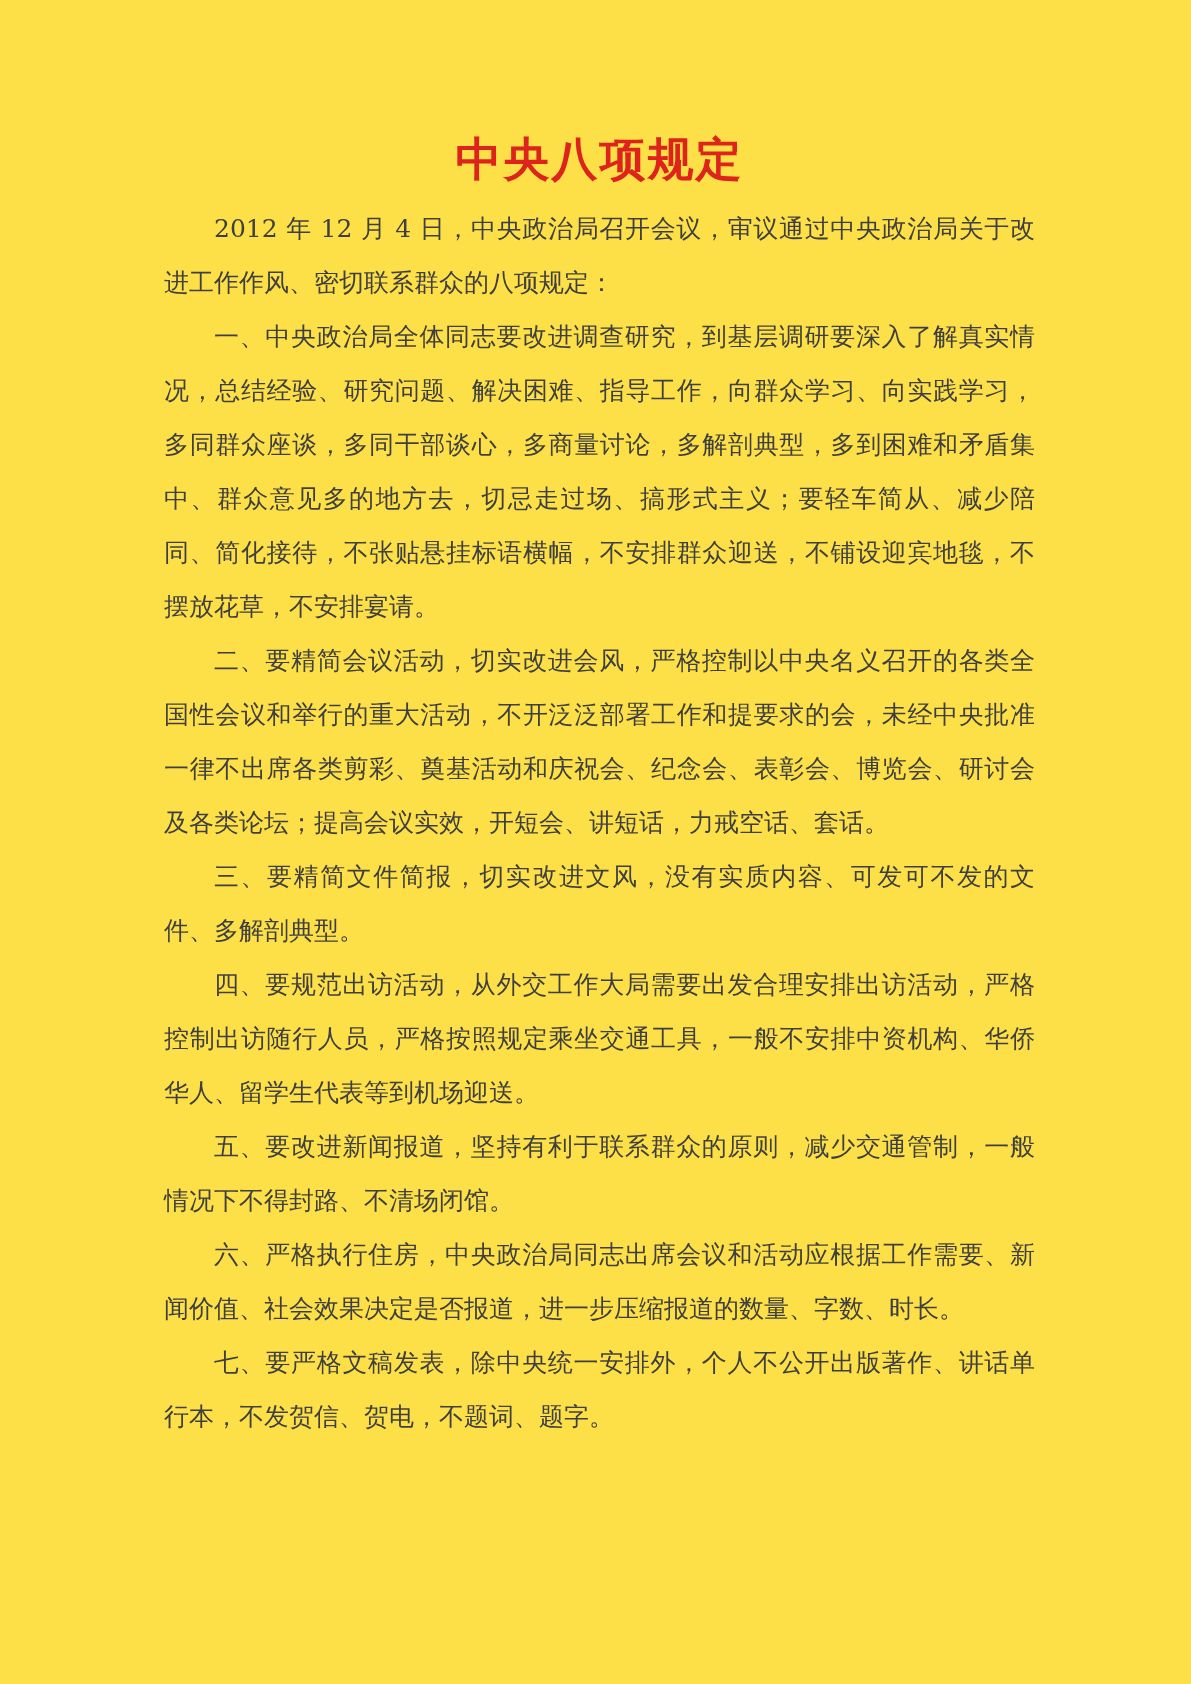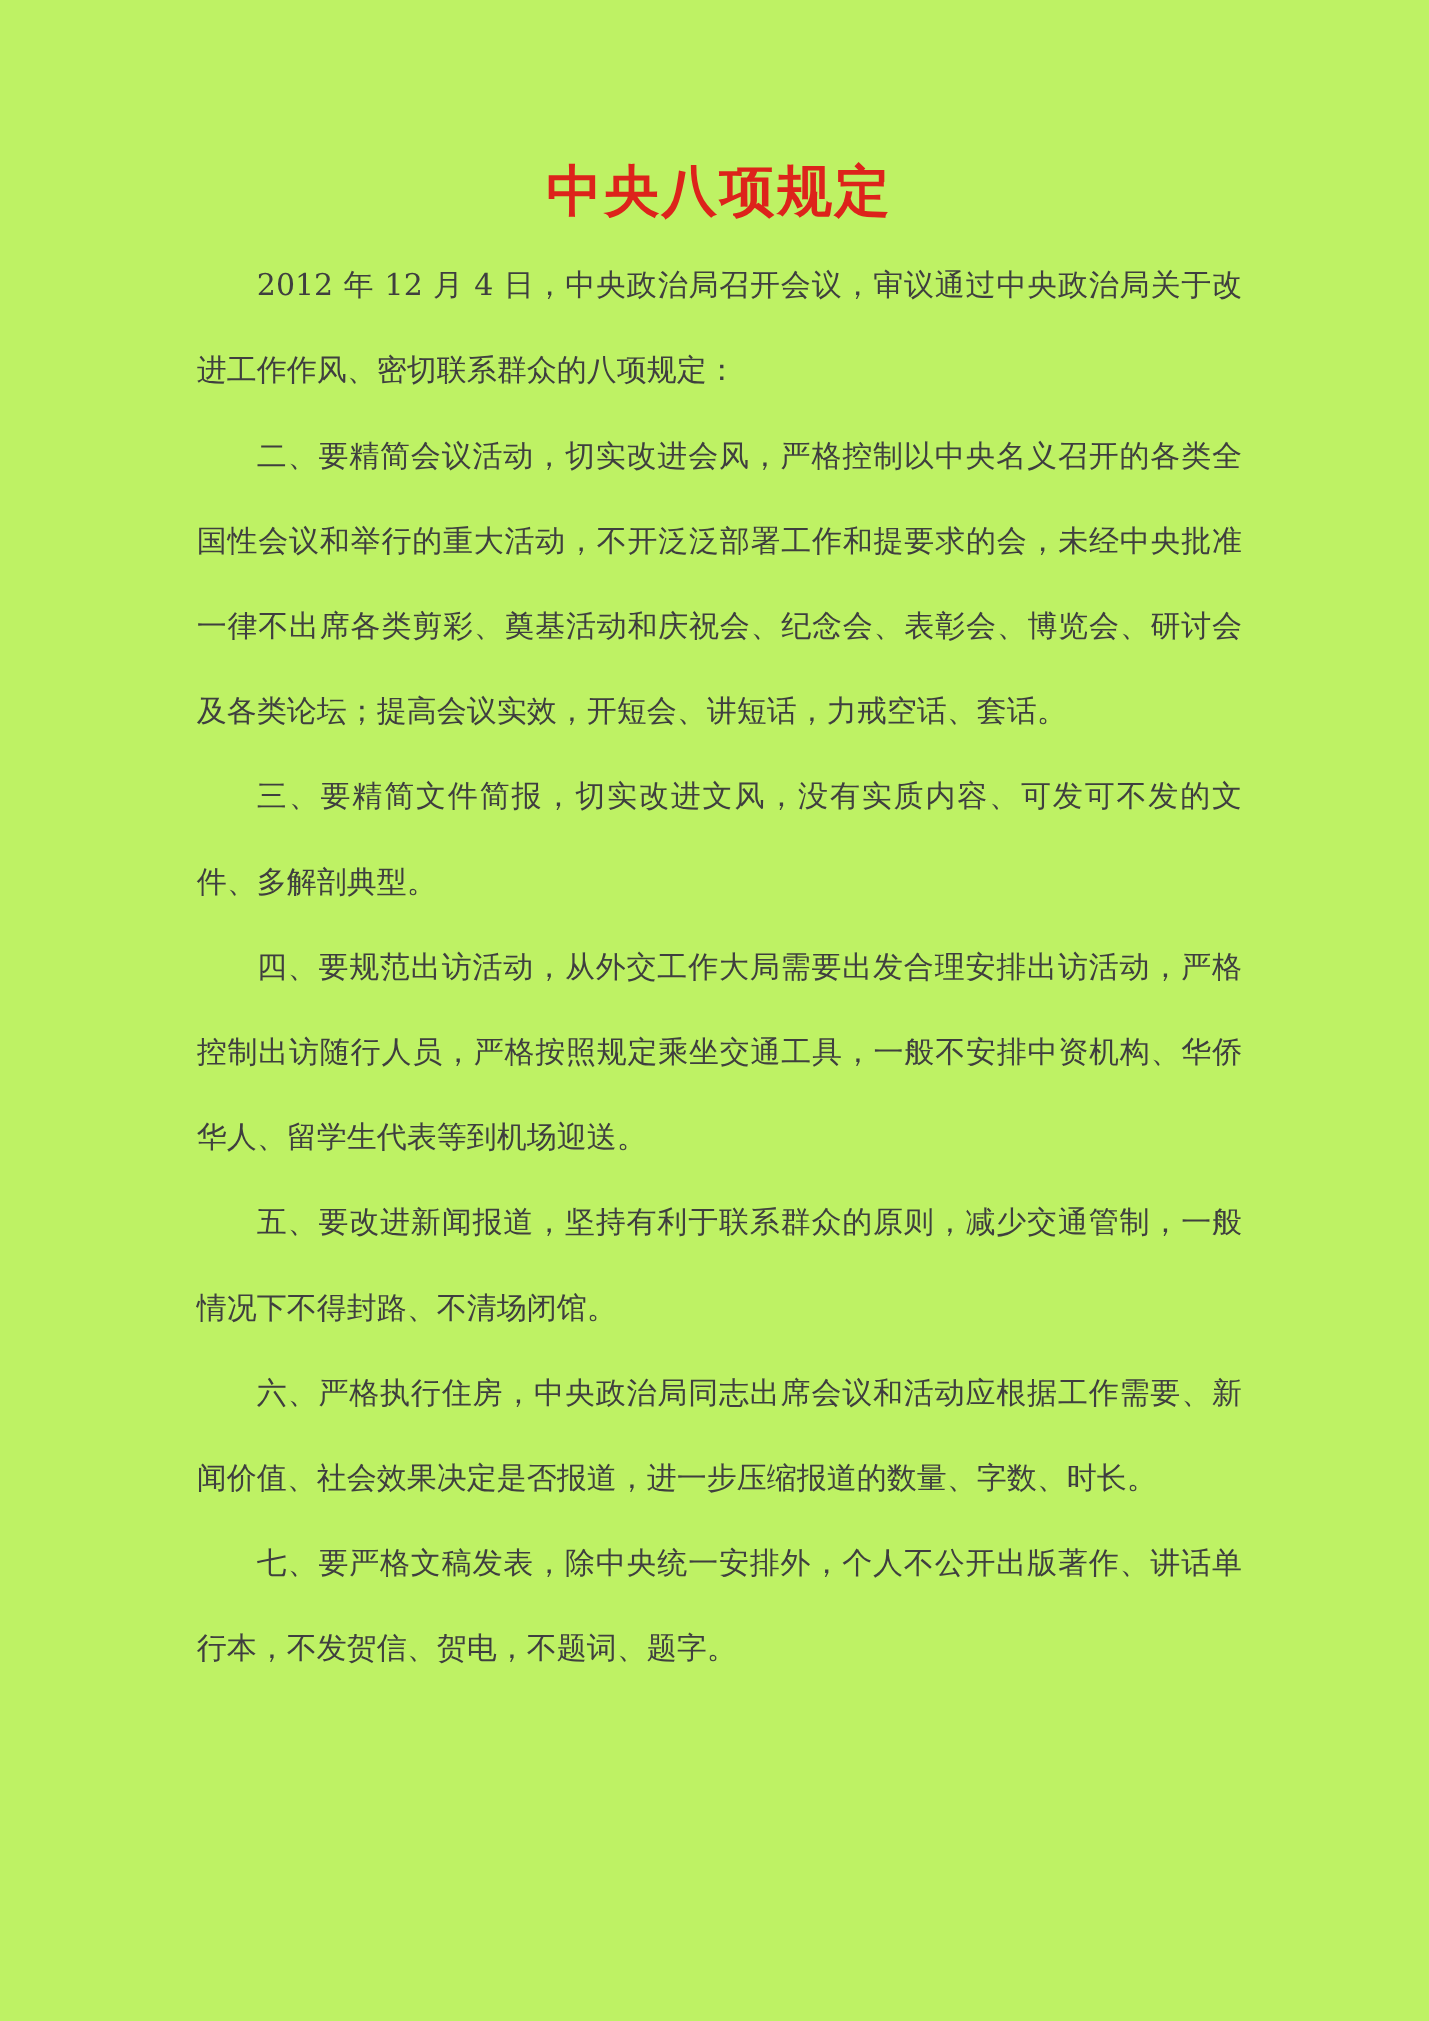--- a/index.html
+++ b/index.html
@@ -5,57 +5,58 @@
   html, body {
     margin: 0;
     padding: 0;
     background: #ffffff;
   }
   .page {
     position: relative;
     width: 1191px;
     height: 1684px;
     margin: 0 auto;
-    background: #bef264;
+    background: #fde047;
     box-sizing: border-box;
     padding: 126px 156px 40px 164px;
     font-family: "DejaVu Serif", "Liberation Serif", serif;
     overflow: hidden;
   }
   .doc-title {
     margin: 0 0 10px 0;
     text-align: center;
     font-size: 46px;
     font-weight: bold;
     line-height: 66px;
     color: #dd231b;
     letter-spacing: 2px;
   }
   .doc-body {
     color: #3f3f3f;
   }
   .doc-body p.para {
     margin: 0;
     font-size: 25px;
-    line-height: 71px;
+    line-height: 54px;
     text-align: justify;
     text-justify: inter-ideograph;
     text-indent: 2em;
     color: #3f3f3f;
     word-break: break-all;
   }
 </style>
 </head>
 <body>
 
 <div class="page">
   <h1 class="doc-title">中央八项规定</h1>
   <div class="doc-body">
 
   <p class="para">2012 年 12 月 4 日，中央政治局召开会议，审议通过中央政治局关于改进工作作风、密切联系群众的八项规定：</p>
+      <p class="para">一、中央政治局全体同志要改进调查研究，到基层调研要深入了解真实情况，总结经验、研究问题、解决困难、指导工作，向群众学习、向实践学习，多同群众座谈，多同干部谈心，多商量讨论，多解剖典型，多到困难和矛盾集中、群众意见多的地方去，切忌走过场、搞形式主义；要轻车简从、减少陪同、简化接待，不张贴悬挂标语横幅，不安排群众迎送，不铺设迎宾地毯，不摆放花草，不安排宴请。</p>
       <p class="para">二、要精简会议活动，切实改进会风，严格控制以中央名义召开的各类全国性会议和举行的重大活动，不开泛泛部署工作和提要求的会，未经中央批准一律不出席各类剪彩、奠基活动和庆祝会、纪念会、表彰会、博览会、研讨会及各类论坛；提高会议实效，开短会、讲短话，力戒空话、套话。</p>
       <p class="para">三、要精简文件简报，切实改进文风，没有实质内容、可发可不发的文件、多解剖典型。</p>
       <p class="para">四、要规范出访活动，从外交工作大局需要出发合理安排出访活动，严格控制出访随行人员，严格按照规定乘坐交通工具，一般不安排中资机构、华侨华人、留学生代表等到机场迎送。</p>
       <p class="para">五、要改进新闻报道，坚持有利于联系群众的原则，减少交通管制，一般情况下不得封路、不清场闭馆。</p>
       <p class="para">六、严格执行住房，中央政治局同志出席会议和活动应根据工作需要、新闻价值、社会效果决定是否报道，进一步压缩报道的数量、字数、时长。</p>
       <p class="para">七、要严格文稿发表，除中央统一安排外，个人不公开出版著作、讲话单行本，不发贺信、贺电，不题词、题字。</p>
     </div>
 </div>
 
 </body></html>

